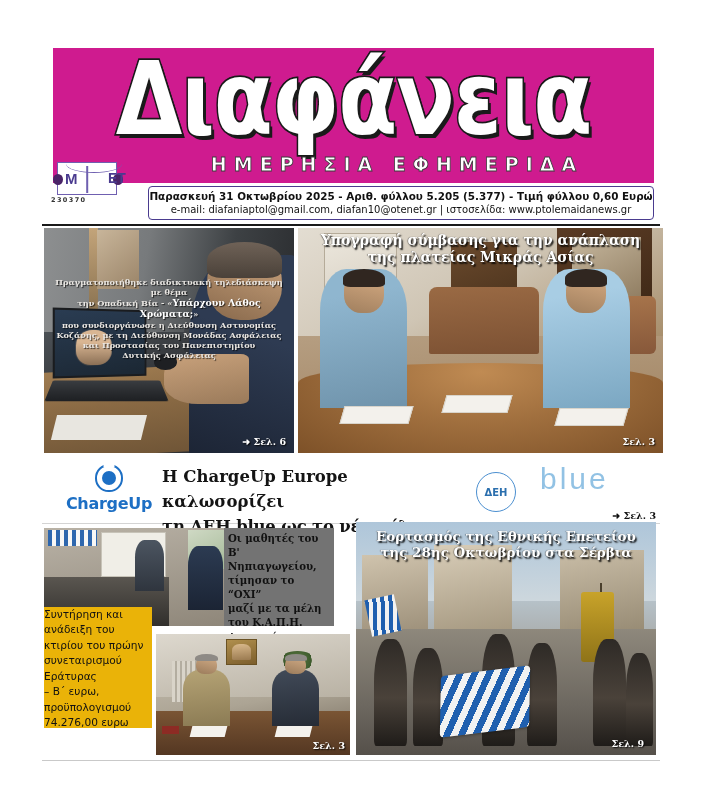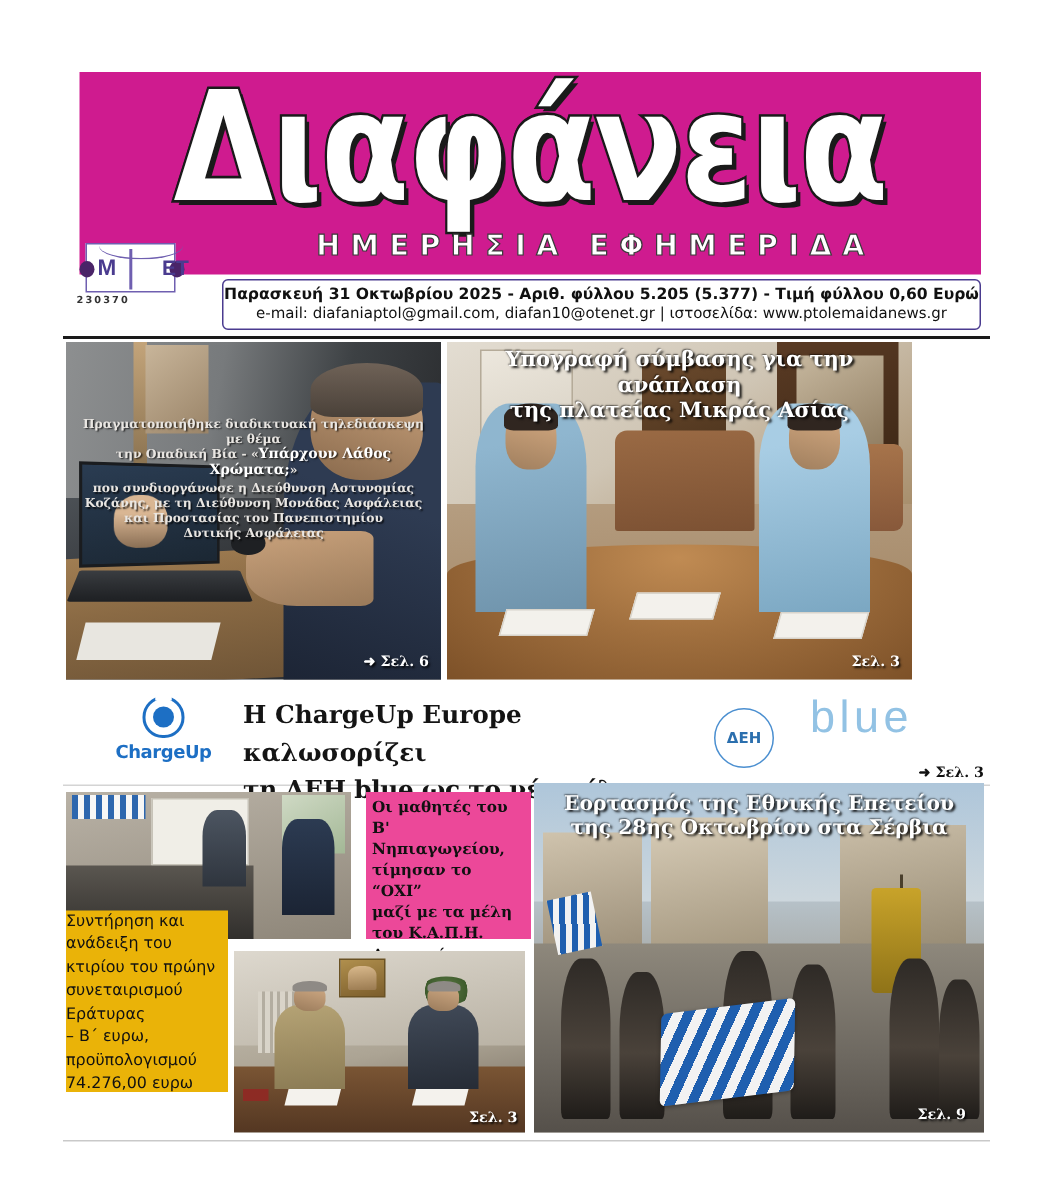--- a/index.html
+++ b/index.html
@@ -284,21 +284,21 @@
     font-size: 8.2px;
     color: #e9e6e2;
     font-weight: bold;
     text-shadow: 1px 1px 1px rgba(0,0,0,0.7);
     margin-top: 44px;
   }
   .hl-strong { color: #ffffff; font-size: 9.4px; }
 
   
   #photo-signing {
-    left: 298px; top: 228px; width: 310px; height: 225px;
+    left: 298px; top: 228px; width: 365px; height: 225px;
     background: linear-gradient(175deg, #cbb79c 0%, #b49c7f 45%, #9d7f5c 100%);
   }
   .sg-wall {
     position: absolute; left: 0; top: 0; width: 100%; height: 48%;
     background: linear-gradient(150deg, #e3ddd2 0%, #cfc5b4 50%, #a88f6d 100%);
   }
   .sg-door {
     position: absolute; left: 7%; top: 2%; width: 20%; height: 44%;
     background: linear-gradient(160deg, #ece7dd, #cfc7b8);
     border: 1px solid #b5ab99;
@@ -388,21 +388,21 @@
   .cu-mark::after {
     content: "";
     position: absolute;
     top: -3px; left: 50%;
     transform: translateX(-50%);
     width: 11px; height: 4px;
     background: #ffffff;
   }
   .cu-name {
     margin-top: 2px;
-    font-size: 12px;
+    font-size: 16px;
     font-weight: bold;
     color: #1d6fc4;
     font-family: "DejaVu Sans", sans-serif;
     letter-spacing: -0.3px;
   }
   .cu-text {
     position: absolute;
     left: 120px; top: 7px;
     width: 300px;
     font-family: "DejaVu Serif", "Liberation Serif", serif;
@@ -463,22 +463,22 @@
   }
   .sc-adult2 {
     position: absolute; left: 48%; top: 12%; width: 15%; height: 52%;
     background: linear-gradient(180deg, #4c5561, #2f353e);
     border-radius: 34% 34% 0 0;
   }
 
   
   #text-school {
     position: absolute;
-    left: 244px; top: 528px; width: 110px; height: 98px;
-    background: #ec4899;
+    left: 224px; top: 528px; width: 110px; height: 98px;
+    background: #737373;
     padding: 3px 4px 0 4px;
   }
   #text-school .tx {
     font-family: "DejaVu Serif", "Liberation Serif", serif;
     font-weight: bold;
     font-size: 10.2px;
     line-height: 1.38;
     color: #111;
   }
   #text-school .pagebadge {

